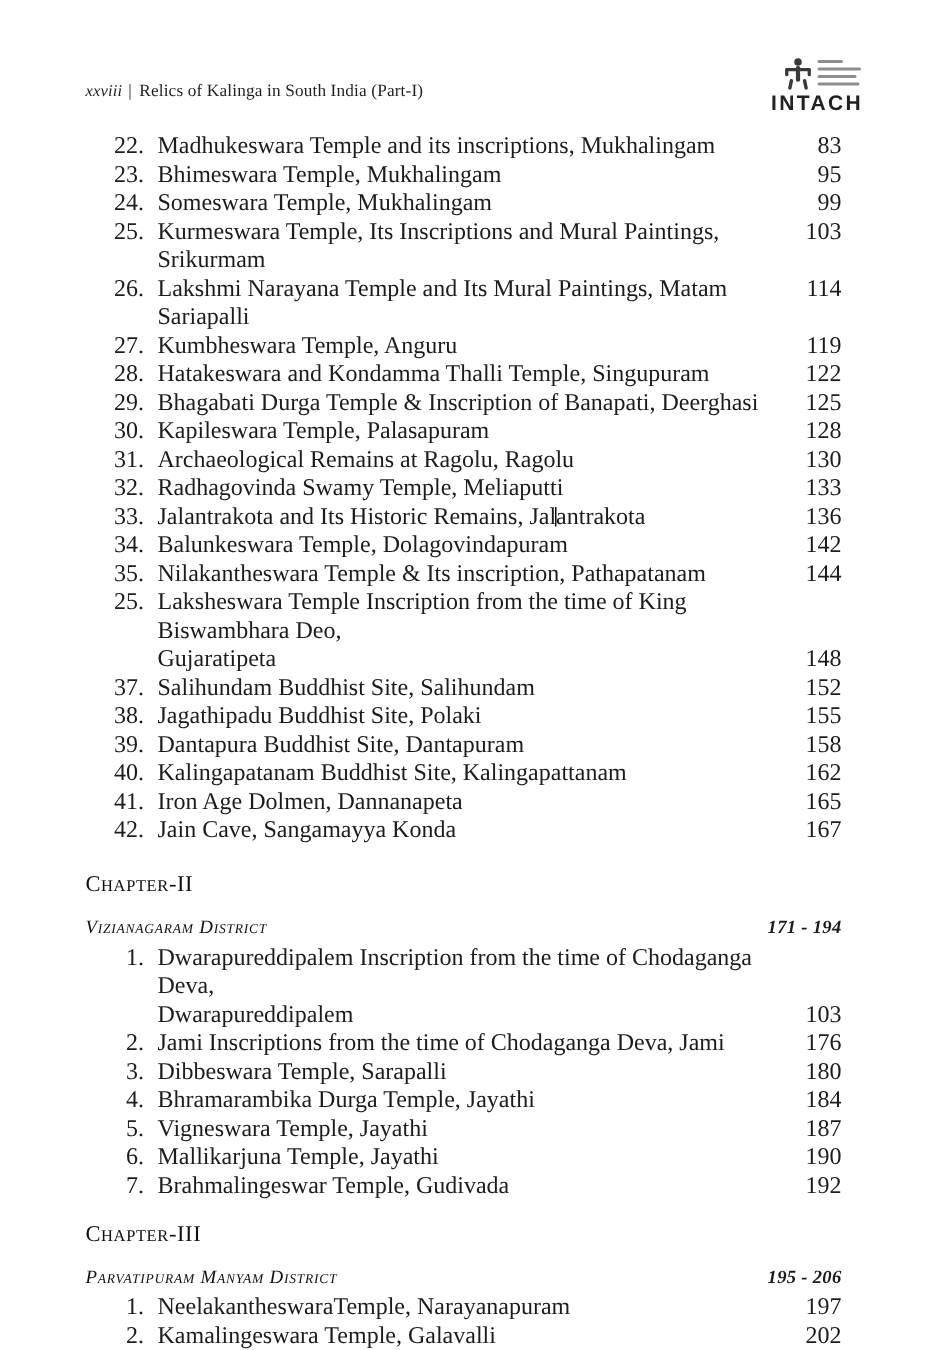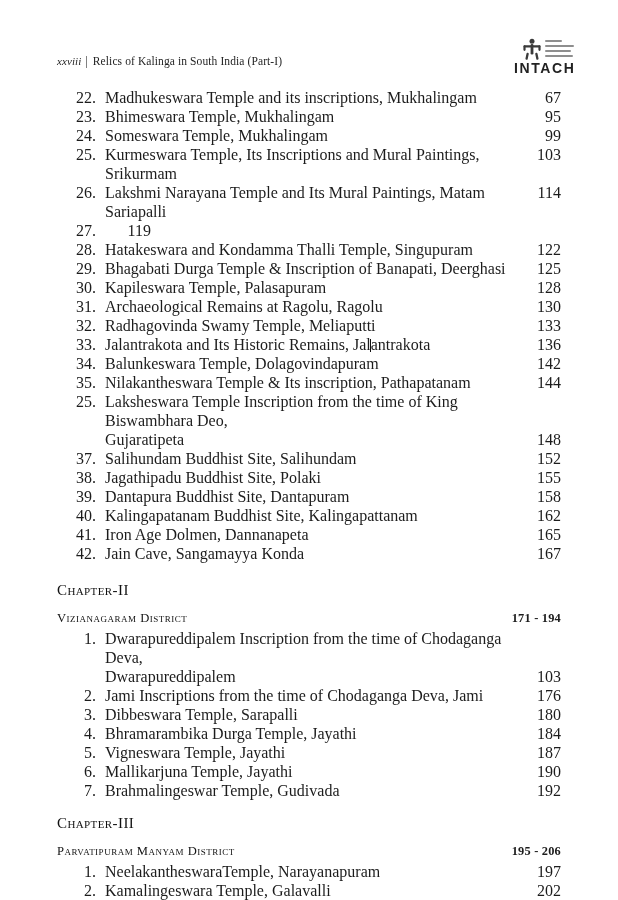--- a/index.html
+++ b/index.html
@@ -148,20 +148,21 @@
   }
 
   
   .district-row {
     display: flex;
     align-items: baseline;
     font-size: 12.6px;
     line-height: 19px;
     margin-top: 10px;
     margin-bottom: 1px;
+    font-style: italic;
   }
   .district-row .dname {
     flex: 1 1 auto;
     font-variant: small-caps;
     letter-spacing: 0.5px;
     color: #111;
   }
   .district-row .drange {
     flex: 0 0 70px;
     width: 70px;
@@ -202,21 +203,21 @@
     <div class="logo-word">INTACH</div>
   </div>
 
   <div class="toc">
 
     <div>
 
       <div class="entry">
         <span class="num">22.</span>
         <span class="title">Madhukeswara Temple and its inscriptions, Mukhalingam</span>
-        <span class="pg">67</span>
+        <span class="pg">83</span>
       </div>
 
       <div class="entry">
         <span class="num">23.</span>
         <span class="title">Bhimeswara Temple, Mukhalingam</span>
         <span class="pg">95</span>
       </div>
 
       <div class="entry">
         <span class="num">24.</span>
@@ -231,20 +232,21 @@
       </div>
 
       <div class="entry">
         <span class="num">26.</span>
         <span class="title">Lakshmi Narayana Temple and Its Mural Paintings, Matam Sariapalli</span>
         <span class="pg">114</span>
       </div>
 
       <div class="entry">
         <span class="num">27.</span>
+        <span class="title">Kumbheswara Temple, Anguru</span>
         <span class="pg">119</span>
       </div>
 
       <div class="entry">
         <span class="num">28.</span>
         <span class="title">Hatakeswara and Kondamma Thalli Temple, Singupuram</span>
         <span class="pg">122</span>
       </div>
 
       <div class="entry">

